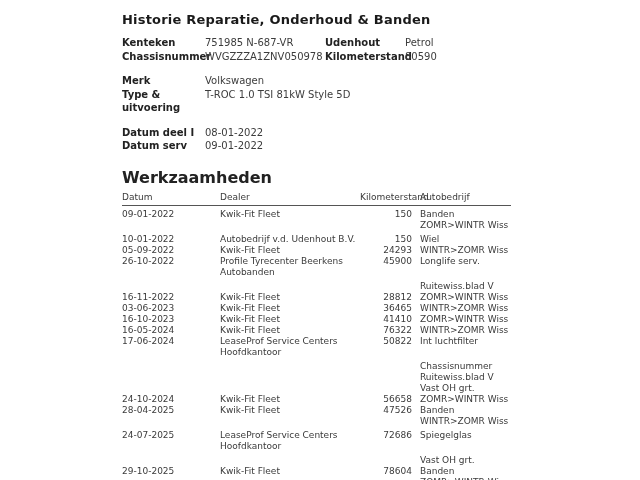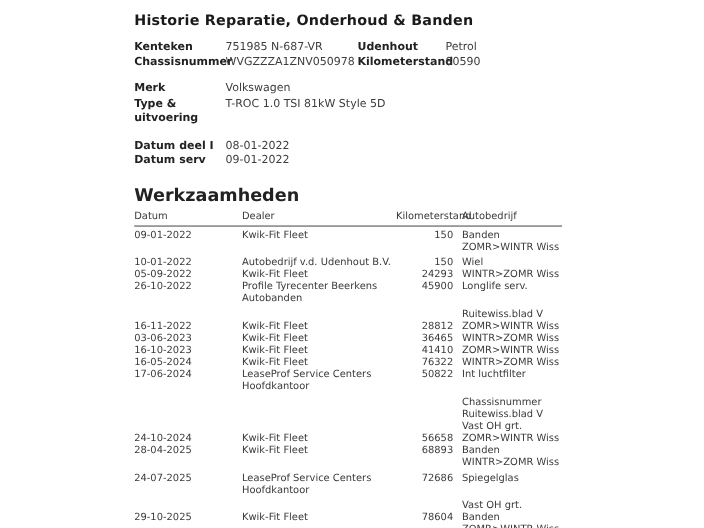--- a/index.html
+++ b/index.html
@@ -243,21 +243,21 @@
           </div>
           <div class="tline">
             <span class="col-datum">24-10-2024</span>
             <span class="col-dealer">Kwik-Fit Fleet</span>
             <span class="col-km">56658</span>
             <span class="col-oms">ZOMR&gt;WINTR Wiss</span>
           </div>
           <div class="tline">
             <span class="col-datum">28-04-2025</span>
             <span class="col-dealer">Kwik-Fit Fleet</span>
-            <span class="col-km">68893</span>
+            <span class="col-km">47526</span>
             <span class="col-oms">Banden</span>
           </div>
           <div class="tline">
             <span class="col-datum"></span>
             <span class="col-dealer"></span>
             <span class="col-km"></span>
             <span class="col-oms">WINTR&gt;ZOMR Wiss</span>
           </div>
           <div class="rowgap"></div>
           <div class="tline">

